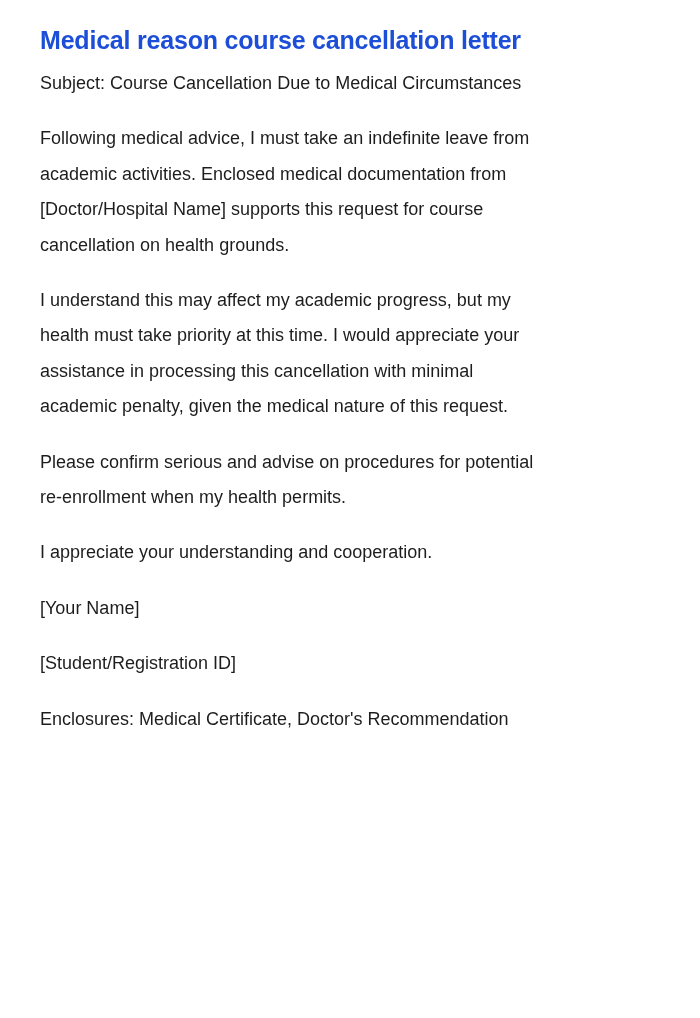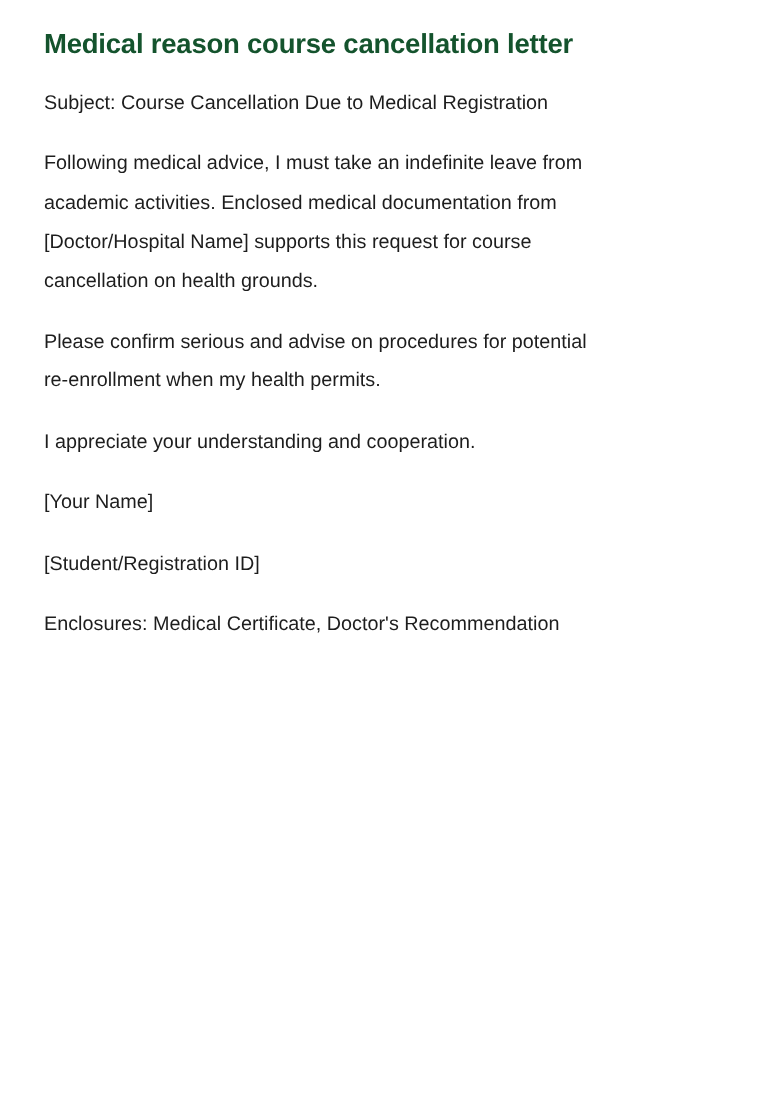--- a/index.html
+++ b/index.html
@@ -16,42 +16,46 @@
     overflow: hidden;
     background: #ffffff;
     font-family: "Liberation Sans", sans-serif;
     color: #1d1d1d;
   }
   .doc-title {
     font-size: 25px;
     line-height: 32px;
     font-weight: 700;
     letter-spacing: -0.2px;
-    color: #14532d;
-    margin: 24px 0 20px 0;
+    color: #1d4ed8;
+    margin: 24px 0 10px 0;
   }
   .doc-paragraph {
     font-size: 18px;
     line-height: 35.4px;
     font-weight: 400;
     margin: 0 0 20px 0;
     white-space: pre-line;   
     max-width: 622px;
   }
 </style>
 </head>
 <body>
 
 <main class="page">
   <h1 class="doc-title">Medical reason course cancellation letter</h1>
 
-  <p class="doc-paragraph">Subject: Course Cancellation Due to Medical Registration</p>
+  <p class="doc-paragraph">Subject: Course Cancellation Due to Medical Circumstances</p>
   <p class="doc-paragraph">Following medical advice, I must take an indefinite leave from
 academic activities. Enclosed medical documentation from
 [Doctor/Hospital Name] supports this request for course
 cancellation on health grounds.</p>
+  <p class="doc-paragraph">I understand this may affect my academic progress, but my
+health must take priority at this time. I would appreciate your
+assistance in processing this cancellation with minimal
+academic penalty, given the medical nature of this request.</p>
   <p class="doc-paragraph">Please confirm serious and advise on procedures for potential
 re-enrollment when my health permits.</p>
   <p class="doc-paragraph">I appreciate your understanding and cooperation.</p>
   <p class="doc-paragraph">[Your Name]</p>
   <p class="doc-paragraph">[Student/Registration ID]</p>
   <p class="doc-paragraph">Enclosures: Medical Certificate, Doctor's Recommendation</p>
 </main>
 
 </body></html>

